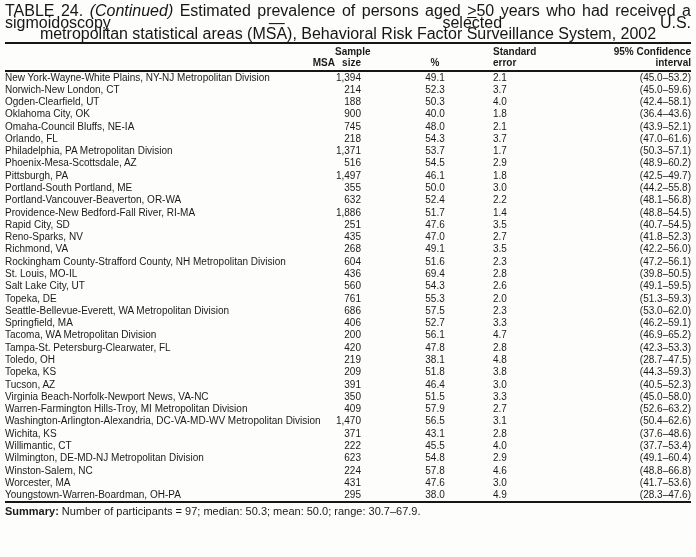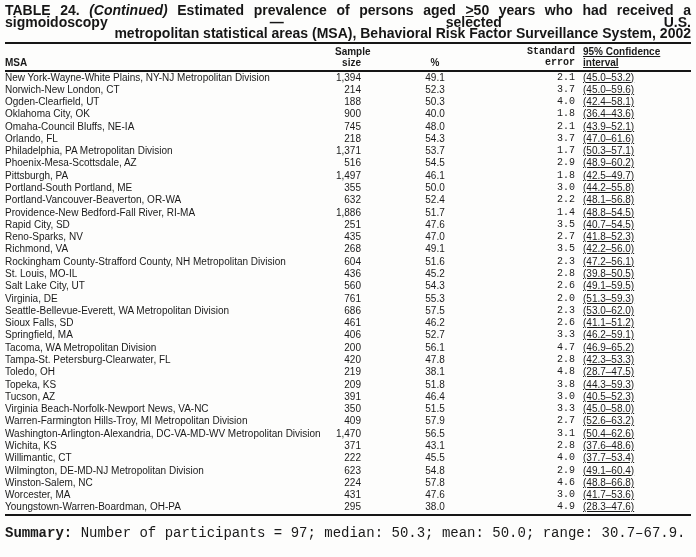--- a/index.html
+++ b/index.html
@@ -7,70 +7,69 @@
   .page {
     width: 696px;
     height: 557px;
     background: #fdfdfc;
     color: #1a1a1a;
     font-family: "Liberation Sans", sans-serif;
     padding: 5px 5px 0 5px;
     overflow: hidden;
   }
   .title {
-    font-weight: 700;
-    font-size: 14px;
+    font-weight: 400;
+    font-size: 16px;
     line-height: 11.5px;
     color: #161616;
   }
   .title .line1 { text-align: justify; text-align-last: justify; }
-  .title .line2 { text-align: right; }
+  .title .line2 { text-align: center; }
   .i { font-style: italic; }
   .u { text-decoration: underline; }
   table.msa-table {
     width: 686px;
     table-layout: fixed;
     border-collapse: collapse;
     margin-top: 2px;
     font-size: 10px;
     color: #1a1a1a;
   }
   col.c1 { width: 330px; }
   col.c2 { width: 56px; }
   col.c3 { width: 88px; }
   col.c4 { width: 96px; }
   col.c5 { width: 116px; }
   thead th {
     font-weight: 700;
-    text-align: left;
+    text-align: right;
     vertical-align: bottom;
     line-height: 11.5px;
     padding: 0;
     white-space: nowrap;
   }
   thead tr.h1 th { border-top: 2px solid #161616; padding-top: 2px; }
   thead tr.h2 th { border-bottom: 2.5px solid #161616; padding-bottom: 1px; }
   .a-n  { text-align: right;  padding-right: 30px !important; }
   .a-c  { text-align: center; }
-  .a-se { text-align: right; padding-left: 14px !important; font-family: Liberation Mono, monospace; }
-  .a-ci { text-align: left; padding-left: 8px !important; text-decoration: underline; }
+  .a-se { text-align: left; padding-left: 14px !important; }
+  .a-ci { text-align: right; padding-left: 8px !important; }
   tbody td {
     padding: 0;
     line-height: 12.28px;
     white-space: nowrap;
     overflow: visible;
     vertical-align: middle;
   }
   tbody tr:last-child td { border-bottom: 2.5px solid #161616; }
   .summary {
-    font-size: 14px;
+    font-size: 11px;
     line-height: 11.5px;
-    margin-top: 12px;
+    margin-top: 3px;
     color: #1a1a1a;
-    font-family: Liberation Mono, monospace;
   }
   .summary .b { font-weight: 700; }
 </style>
 </head>
 <body>
 
 <div class="page">
 
   <div class="title">
     <div class="line1"><span>TABLE 24.</span> <span class="i">(Continued)</span> <span>Estimated prevalence of persons aged</span> <span class="u">&gt;</span><span>50 years who had received a sigmoidoscopy — selected U.S.</span></div>
@@ -210,53 +209,46 @@
         <tr>
       <td>Rockingham County-Strafford County, NH Metropolitan Division</td>
       <td class="a-n">604</td>
       <td class="a-c">51.6</td>
       <td class="a-se">2.3</td>
       <td class="a-ci">(47.2–56.1)</td>
     </tr>
         <tr>
       <td>St. Louis, MO-IL</td>
       <td class="a-n">436</td>
-      <td class="a-c">45.2</td>
+      <td class="a-c">69.4</td>
       <td class="a-se">2.8</td>
       <td class="a-ci">(39.8–50.5)</td>
     </tr>
         <tr>
       <td>Salt Lake City, UT</td>
       <td class="a-n">560</td>
       <td class="a-c">54.3</td>
       <td class="a-se">2.6</td>
       <td class="a-ci">(49.1–59.5)</td>
     </tr>
         <tr>
-      <td>Virginia, DE</td>
+      <td>Topeka, DE</td>
       <td class="a-n">761</td>
       <td class="a-c">55.3</td>
       <td class="a-se">2.0</td>
       <td class="a-ci">(51.3–59.3)</td>
     </tr>
         <tr>
       <td>Seattle-Bellevue-Everett, WA Metropolitan Division</td>
       <td class="a-n">686</td>
       <td class="a-c">57.5</td>
       <td class="a-se">2.3</td>
       <td class="a-ci">(53.0–62.0)</td>
     </tr>
         <tr>
-      <td>Sioux Falls, SD</td>
-      <td class="a-n">461</td>
-      <td class="a-c">46.2</td>
-      <td class="a-se">2.6</td>
-      <td class="a-ci">(41.1–51.2)</td>
-    </tr>
-        <tr>
       <td>Springfield, MA</td>
       <td class="a-n">406</td>
       <td class="a-c">52.7</td>
       <td class="a-se">3.3</td>
       <td class="a-ci">(46.2–59.1)</td>
     </tr>
         <tr>
       <td>Tacoma, WA Metropolitan Division</td>
       <td class="a-n">200</td>
       <td class="a-c">56.1</td>

